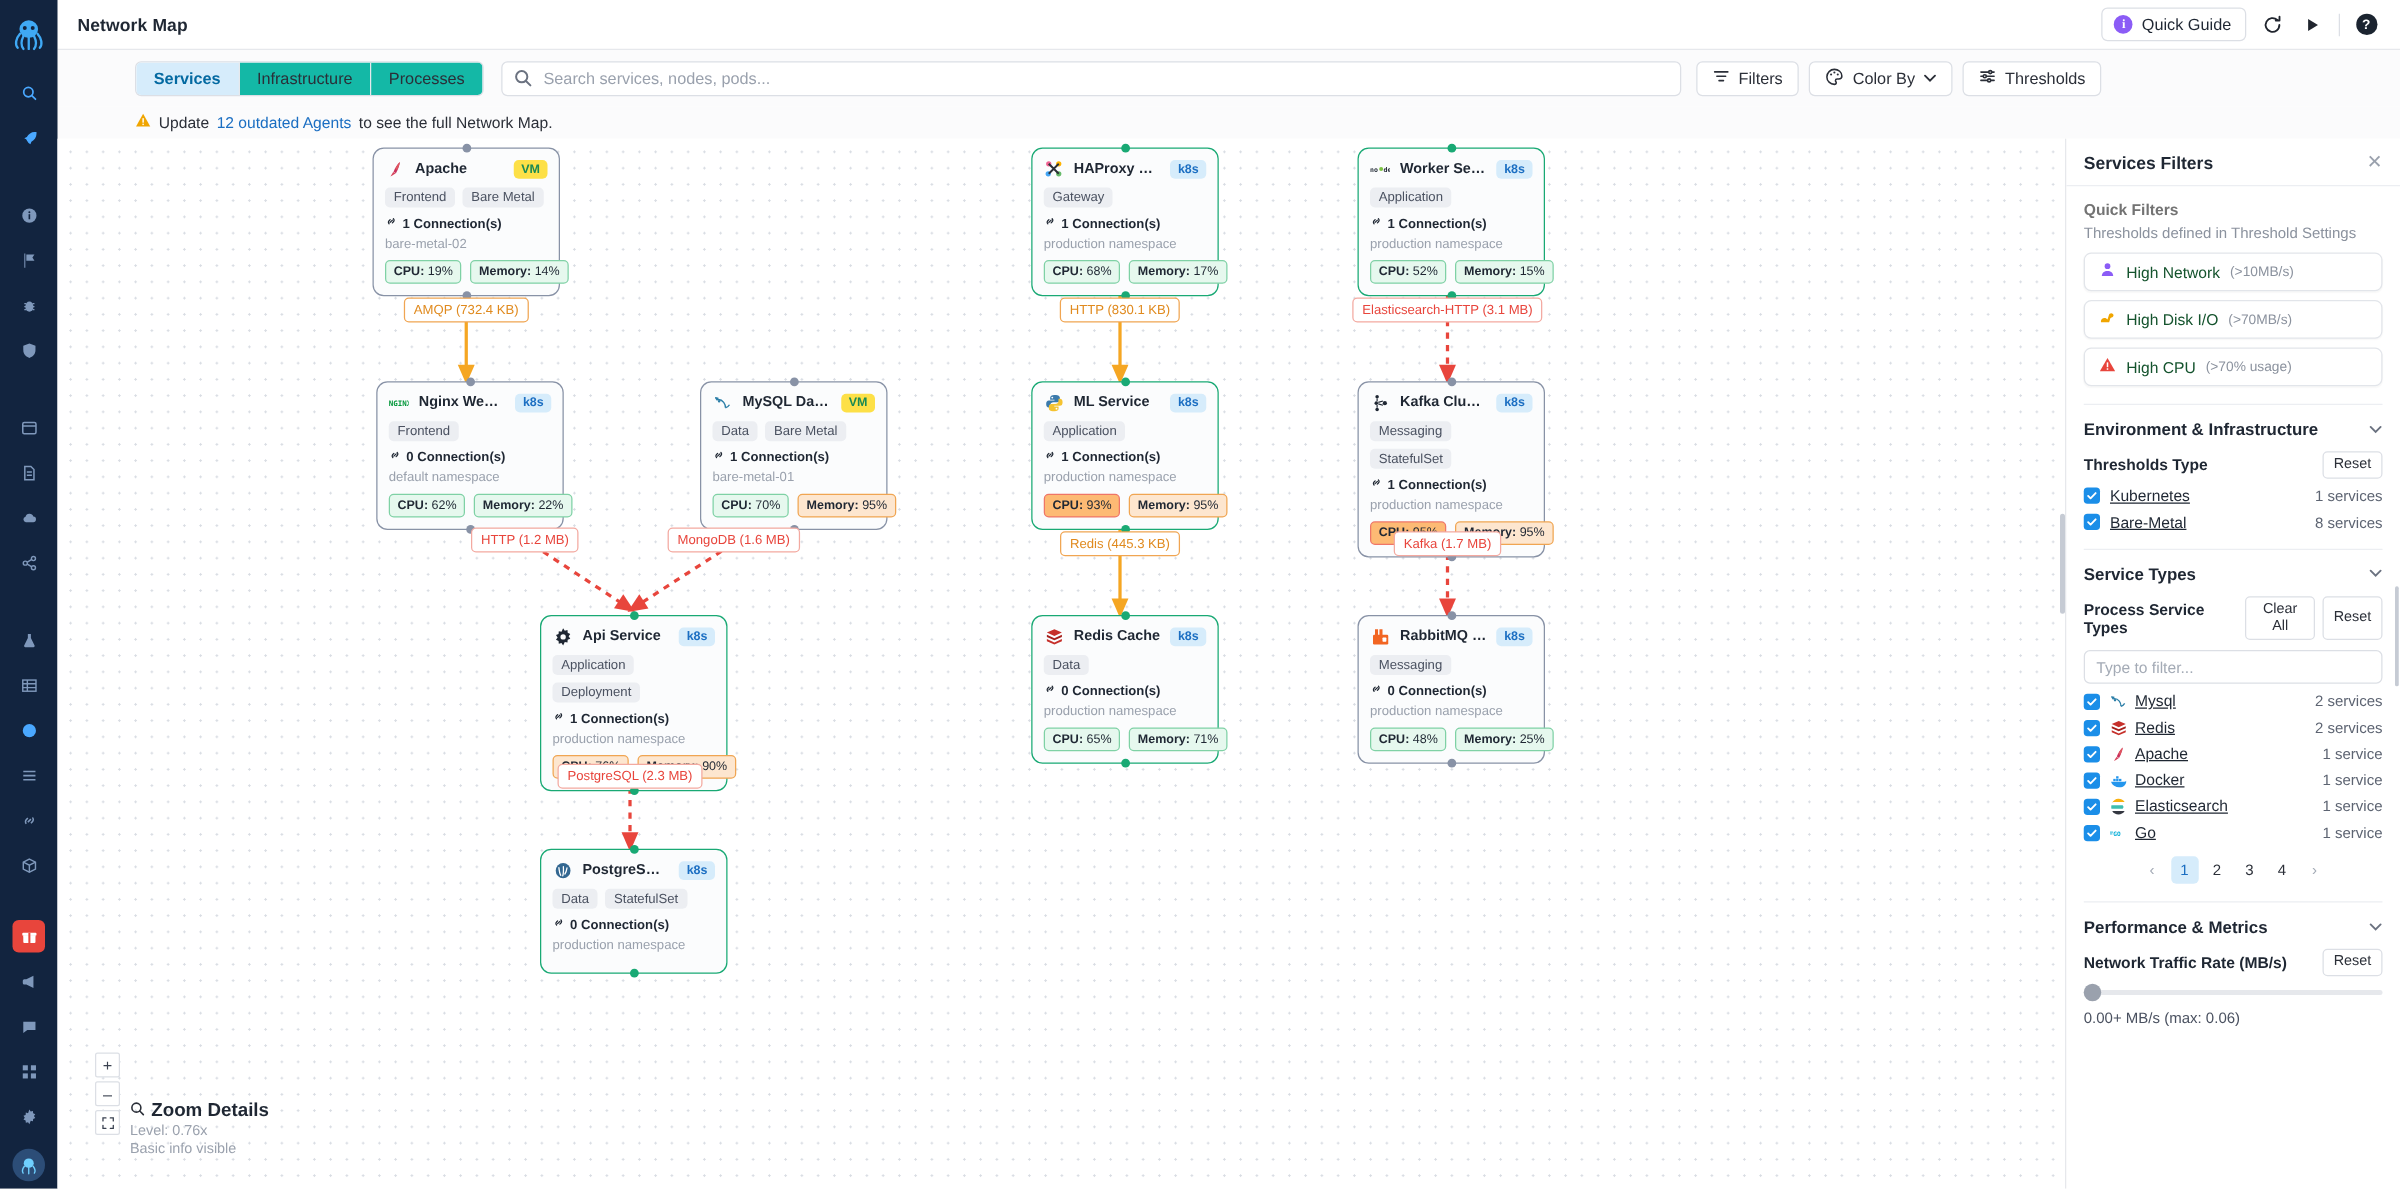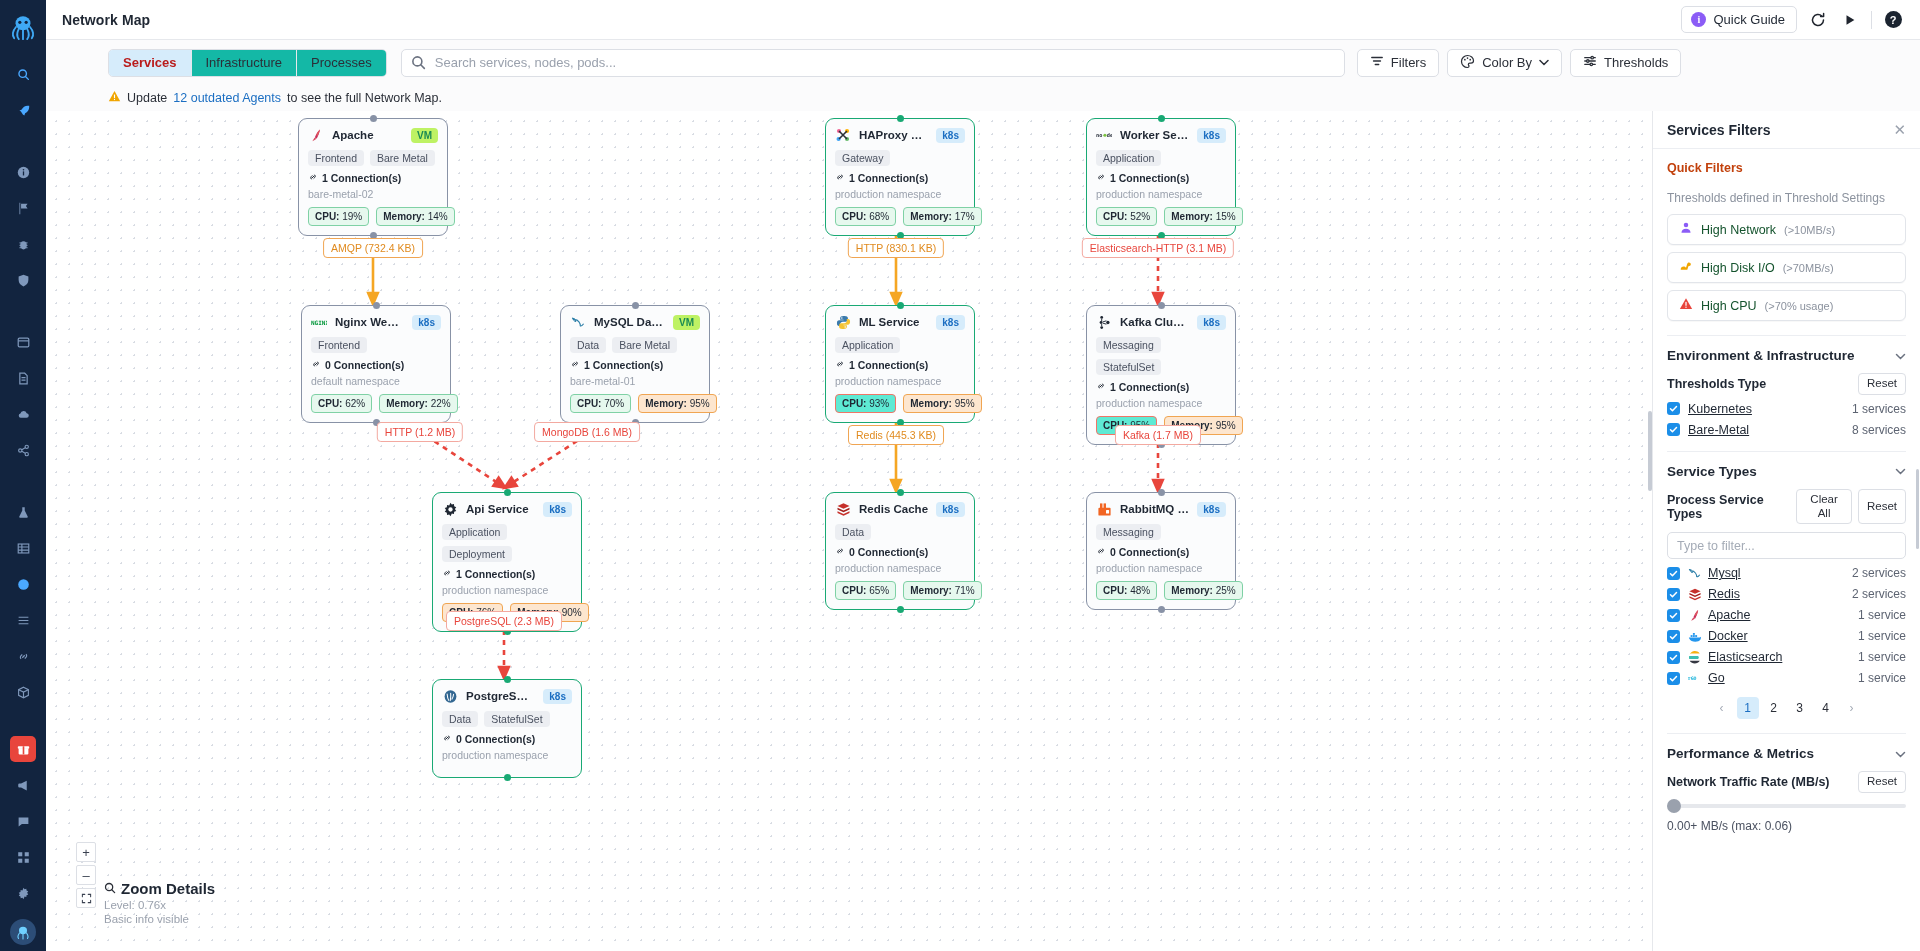--- a/index.html
+++ b/index.html
@@ -68,21 +68,21 @@
   
   .toolrow {
     height: 45px; flex: 0 0 45px; background: #fbfbfc;
     display: flex; align-items: center; padding: 0 16px 0 62px; gap: 0;
     border-bottom: 0;
   }
   .tabs { display: flex; border: 1px solid #dcdfe5; border-radius: 5px; overflow: hidden; background:#fff; height: 28px; }
   .tab { padding: 0 14px; height: 26px; display: flex; align-items: center; font-size: 13px;
     color: #2b2f38; cursor: pointer; border-right: 1px solid #e6e8ec; background: #14b8a6; }
   .tab:last-child { border-right: 0; }
-  .tab.active { background: #d6ecfb; color: #b91c1c; font-weight: 600; }
+  .tab.active { background: #d6ecfb; color: #0369a1; font-weight: 600; }
 
   .searchwrap { margin-left: 14px; flex: 1 1 auto; max-width: 944px; position: relative; height: 28px; }
   .searchwrap input {
     width: 100%; height: 28px; border: 1px solid #dcdfe5; border-radius: 5px;
     padding: 0 10px 0 33px; font-size: 13px; font-family: "Liberation Sans", sans-serif;
     color: #2b2f38; background:#fff; outline: none;
   }
   .searchwrap input::placeholder { color: #9aa1ad; }
   .search-ico { position: absolute; left: 10px; top: 6px; color: #6b7280; }
 
@@ -114,33 +114,33 @@
     background: #fbfcfd; border: 1.6px solid #8892a6;
     padding: 8px 9px 9px 9px;
   }
   .node.ok { border-color: #19a974; }
   .node-hd { display: flex; align-items: center; gap: 8px; margin-bottom: 7px; }
   .node-ico { width: 16px; height: 16px; flex: 0 0 16px; display:flex; align-items:center; justify-content:center; }
   .node-name { font-size: 11.5px; font-weight: 700; color: #1f2733; flex: 1 1 auto;
     white-space: nowrap; overflow: hidden; text-overflow: ellipsis; }
   .env-badge { font-size: 10px; font-weight: 700; border-radius: 4px; padding: 2px 6px;
     background: #d6ecfb; color: #1b6ec2; }
-  .env-badge.vm { background: #bef264; color: #1a8a54; }
+  .env-badge.vm { background: #fde047; color: #1a8a54; }
   .tagrow { display: flex; gap: 6px; margin-bottom: 6px; flex-wrap: wrap; }
   .tag { font-size: 10.5px; background: #eceef2; color: #4a5160; border-radius: 4px; padding: 2px 7px; }
   .conns { font-size: 10.5px; font-weight: 700; color: #1f2733; margin-bottom: 4px;
     display: flex; align-items: center; gap: 4px; }
   .ns { font-size: 10.5px; color: #9aa1ad; margin-bottom: 7px; }
   .metrics { display: flex; gap: 7px; }
   .metric { font-size: 10px; border-radius: 4px; padding: 3px 6px; border: 1px solid;
     white-space: nowrap; }
   .metric b { font-weight: 700; }
   .m-green { background: #e6f8ee; border-color: #7fd1a5; color: #1f2733; }
   .m-orange { background: #fde6cf; border-color: #f0a552; color: #1f2733; }
-  .m-red { background: #5eead4; border-color: #ef7567; color: #1f2733; }
+  .m-red { background: #fdba74; border-color: #ef7567; color: #1f2733; }
 
   .port { position: absolute; width: 7px; height: 7px; border-radius: 50%; background: #8892a6; }
 
   
   .edge-svg { position: absolute; inset: 0; width: 100%; height: 100%; pointer-events: none; }
   .edge-label {
     position: absolute; transform: translate(-50%, -50%);
     font-size: 10.5px; border-radius: 4px; padding: 3px 7px; background: #fff;
     white-space: nowrap;
   }
@@ -160,21 +160,21 @@
   .rpanel {
     flex: 0 0 268px; width: 268px; background: #fff; border-left: 1px solid #e6e8ec;
     display: flex; flex-direction: column; overflow: hidden;
   }
   .rp-head { height: 38px; flex:0 0 38px; display: flex; align-items: center; padding: 0 14px;
     border-bottom: 1px solid #eceef2; }
   .rp-title { font-size: 14px; font-weight: 600; color: #1f2733; }
   .rp-close { margin-left: auto; color: #9aa1ad; font-size: 15px; cursor: pointer; line-height: 1; }
   .rp-body { flex: 1 1 auto; overflow: hidden; padding: 12px 14px 0 14px; position: relative; }
 
-  .sec-title { font-size: 12.5px; font-weight: 700; color: #c2410c; margin-bottom: 16px; }
+  .sec-title { font-size: 12.5px; font-weight: 700; color: #737373; margin-bottom: 4px; }
   .sec-sub { font-size: 12px; color: #8b929e; margin-bottom: 9px; }
 
   .qf {
     border: 1px solid #e2e5ea; border-radius: 6px; height: 31px; display: flex; align-items: center;
     gap: 8px; padding: 0 11px; margin-bottom: 7px; cursor: pointer; background:#fff;
     box-shadow: 0 1px 1px rgba(16,24,40,.03);
   }
   .qf-label { font-size: 12.5px; color: #14532d; }
   .qf-sub { font-size: 11px; color: #8b929e; }
 

